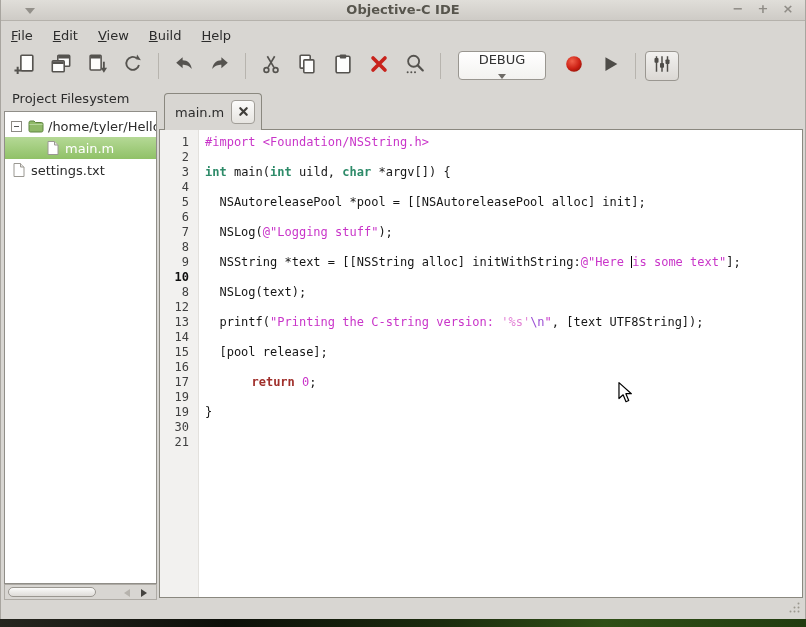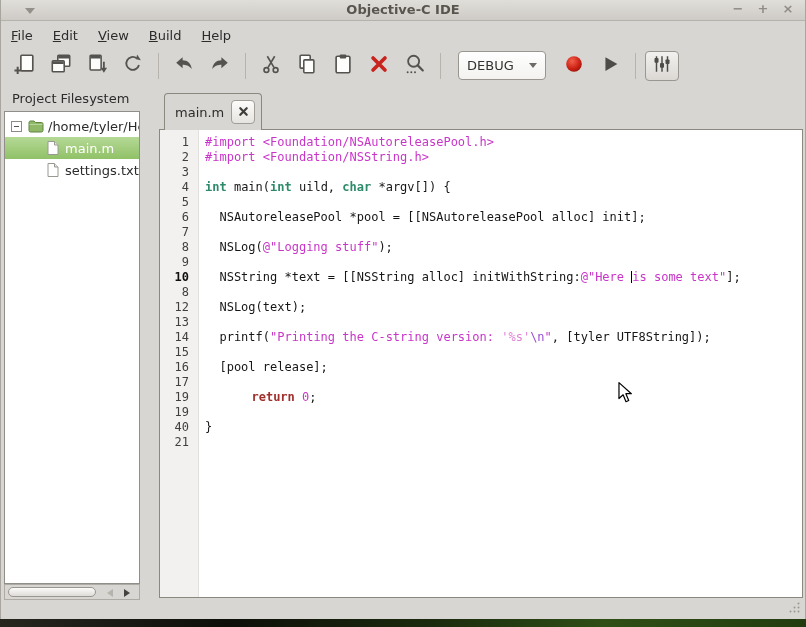--- a/index.html
+++ b/index.html
@@ -32,29 +32,29 @@
   
   .toolbar { position:absolute; top:45px; left:0; right:0; height:41px;
     display:flex; align-items:center; padding-left:8px; gap:4px; }
   #toolgroups { display:contents; }
   .tool-btn,.flat-btn { width:32px; height:32px; display:flex; align-items:center; justify-content:center;
     background:transparent; border:none; padding:0; }
   .tool-btn svg,.flat-btn svg { width:22px; height:22px; }
   .sep { width:1px; height:26px; background:#b7b4ae; margin:0 5px; align-self:center; }
   .combo { width:88px; height:29px; margin:0 8px; padding:0 8px;
     background:linear-gradient(#ffffff,#f3f2f0); border:1px solid #999690; border-radius:4px;
-    display:flex; align-items:center; justify-content:space-between; font-size:13px; color:#333; }
+    display:flex; align-items:center; justify-content:space-between; font-size:13px; color:#333;flex-direction:column; }
   .combo-arrow { width:0; height:0; border-left:4px solid transparent; border-right:4px solid transparent;
     border-top:5px solid #6e6b66; }
   .framed-btn { width:34px; height:30px; border:1px solid #9a9791; border-radius:4px;
     background:linear-gradient(#f2f1ef,#dbd8d4); display:flex; align-items:center; justify-content:center; padding:0; }
   .framed-btn svg { width:22px; height:22px; }
 
   
-  .side-panel { position:absolute; left:3px; top:88px; width:136px; height:512px; }
+  .side-panel { position:absolute; left:3px; top:88px; width:153px; height:512px; }
   .side-header { height:22px; font-size:13px; color:#2c2c2c; padding:3px 0 0 8px; }
   .tree { position:absolute; top:23px; left:0; right:0; bottom:16px;
     background:var(--editor-bg); border:1px solid #908e88; overflow:hidden; padding-top:3px; }
   .tree-row { height:22px; display:flex; align-items:center; font-size:13px; color:#2c2c2c; white-space:nowrap; }
   .tree-row.selected { background:linear-gradient(var(--selection-top),var(--selection-bottom)); color:#fff; }
   .expander { width:11px; height:11px; margin-left:6px; border:1px solid #8d8a84; background:#fff;
     position:relative; flex:none; }
   .expander::after { content:""; position:absolute; left:2px; right:2px; top:4px; height:1px; background:#555; }
   .tree-icon { width:16px; height:16px; margin:0 4px 0 6px; flex:none; }
   .tree-icon svg { width:16px; height:16px; display:block; }
@@ -238,21 +238,21 @@
         </div>
         <div class="tree-row selected" style="padding-left: 34px;">
           <span class="tree-icon">
             <svg viewBox="0 0 16 16">
               <path d="M3 1.5H9.5L13 5V14.5H3Z" fill="#ffffff" stroke="#9a9892" stroke-width="1"></path>
               <path d="M9.5 1.5V5H13" fill="#e8e6e2" stroke="#9a9892" stroke-width="1"></path>
             </svg>
           </span>
           <span class="tree-label">main.m</span>
         </div>
-        <div class="tree-row" style="padding-left: 34px;">
+        <div class="tree-row" style="">
           <span class="tree-icon">
             <svg viewBox="0 0 16 16">
               <path d="M3 1.5H9.5L13 5V14.5H3Z" fill="#ffffff" stroke="#9a9892" stroke-width="1"></path>
               <path d="M9.5 1.5V5H13" fill="#e8e6e2" stroke="#9a9892" stroke-width="1"></path>
             </svg>
           </span>
           <span class="tree-label">settings.txt</span>
         </div>
       </div>
     <div class="hscrollbar">
@@ -285,38 +285,37 @@
         <div class="ln current">10</div>
         <div class="ln">8</div>
         <div class="ln">12</div>
         <div class="ln">13</div>
         <div class="ln">14</div>
         <div class="ln">15</div>
         <div class="ln">16</div>
         <div class="ln">17</div>
         <div class="ln">19</div>
         <div class="ln">19</div>
-        <div class="ln">40</div>
+        <div class="ln">30</div>
         <div class="ln">21</div>
       </div>
     <div class="code" id="code">
-        <div class="cl"><span class="s-pre">#import &lt;Foundation/NSAutoreleasePool.h&gt;</span></div>
         <div class="cl"><span class="s-pre">#import &lt;Foundation/NSString.h&gt;</span></div>
         <div class="cl"></div>
         <div class="cl"><span class="s-kw">int</span><span> main(</span><span class="s-kw">int</span><span> uild, </span><span class="s-kw">char</span><span> *argv[]) {</span></div>
         <div class="cl"></div>
         <div class="cl"><span>  NSAutoreleasePool *pool = [[NSAutoreleasePool alloc] init];</span></div>
         <div class="cl"></div>
         <div class="cl"><span>  NSLog(</span><span class="s-str">@"Logging stuff"</span><span>);</span></div>
         <div class="cl"></div>
         <div class="cl"><span>  NSString *text = [[NSString alloc] initWithString:</span><span class="s-str">@"Here </span><span class="caret"></span><span class="s-str">is some text"</span><span>];</span></div>
         <div class="cl"></div>
         <div class="cl"><span>  NSLog(text);</span></div>
         <div class="cl"></div>
-        <div class="cl"><span>  printf(</span><span class="s-str">"Printing the C-string version: </span><span class="s-fmt">'%s'</span><span class="s-esc">\n</span><span class="s-str">"</span><span>, [tyler UTF8String]);</span></div>
+        <div class="cl"><span>  printf(</span><span class="s-str">"Printing the C-string version: </span><span class="s-fmt">'%s'</span><span class="s-esc">\n</span><span class="s-str">"</span><span>, [text UTF8String]);</span></div>
         <div class="cl"></div>
         <div class="cl"><span>  [pool release];</span></div>
         <div class="cl"></div>
         <div class="cl"><span>  </span><span class="s-ret">return</span><span> </span><span class="s-num">0</span><span>;</span></div>
         <div class="cl"></div>
         <div class="cl"><span>}</span></div>
         <div class="cl"></div>
       </div>
   </div>
 

